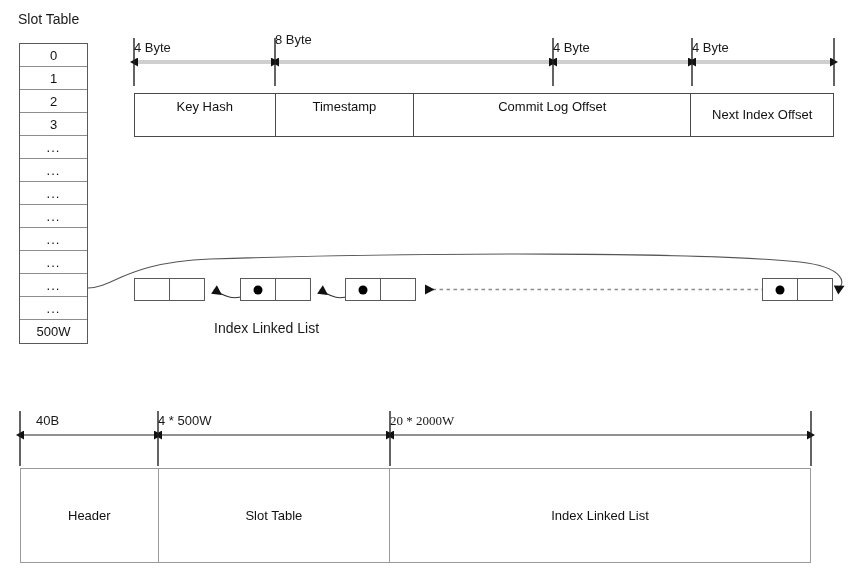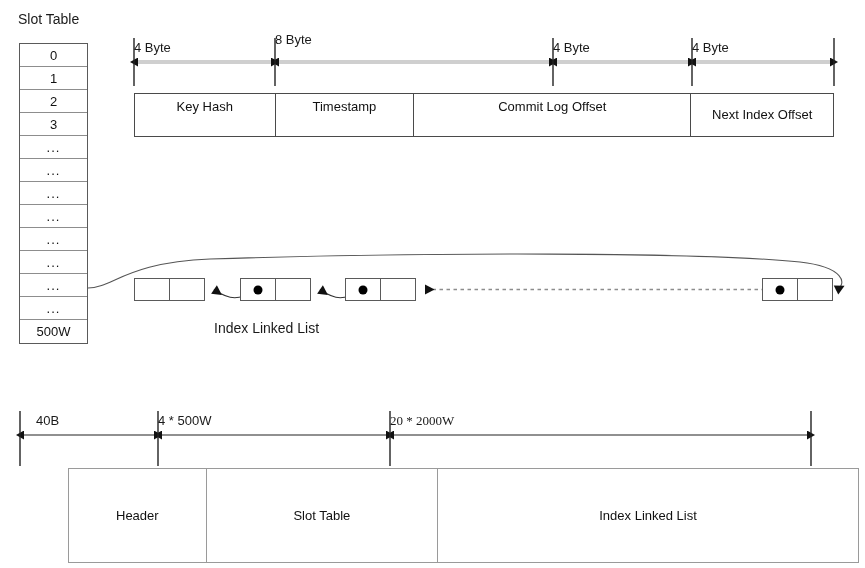--- a/index.html
+++ b/index.html
@@ -213,21 +213,21 @@
       </div>
     </div>
   <div class="ll-caption">Index Linked List</div>
 
   <div id="file-dim-labels">
       <div class="dim-label" style="left: 36px; top: 413px; width: 138px;">40B</div>
       <div class="dim-label" style="left: 158px; top: 413px; width: 252px;">4 * 500W</div>
       <div class="dim-label" style="left: 390px; top: 413px; width: 421px; font-family: Liberation Serif, serif;">20 * 2000W</div>
     </div>
 
-  <div class="file-row" id="file-row" style="width: 791px; margin-left: 48px;">
+  <div class="file-row" id="file-row" style="width: 791px;">
       <div class="file-seg" style="width: 138px;">Header</div>
       <div class="file-seg" style="width: 232px;">Slot Table</div>
       <div class="file-seg" style="width: 421px;">Index Linked List</div>
     </div>
 
   <svg id="overlay" width="865" height="568" style="position:absolute;left:0;top:0;pointer-events:none;z-index:2;">
     <defs>
       <marker id="arrGrayL" markerWidth="9" markerHeight="9" refX="8" refY="4.5" orient="auto" markerUnits="userSpaceOnUse">
         <path d="M8,0 L8,9 L0,4.5 z" fill="#111"></path>
       </marker>

